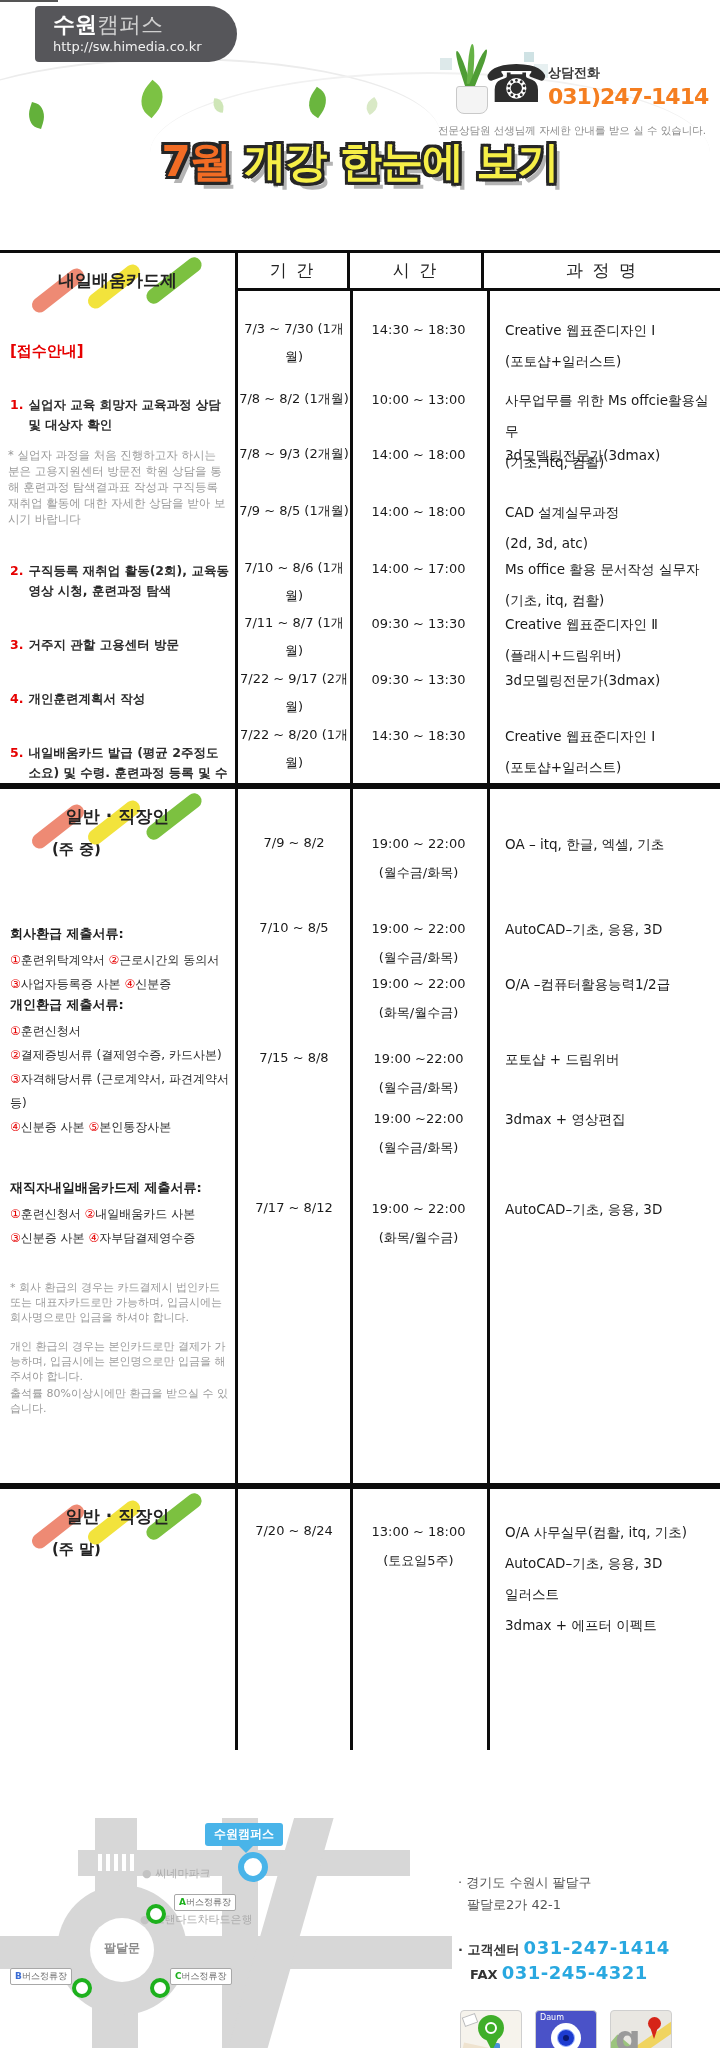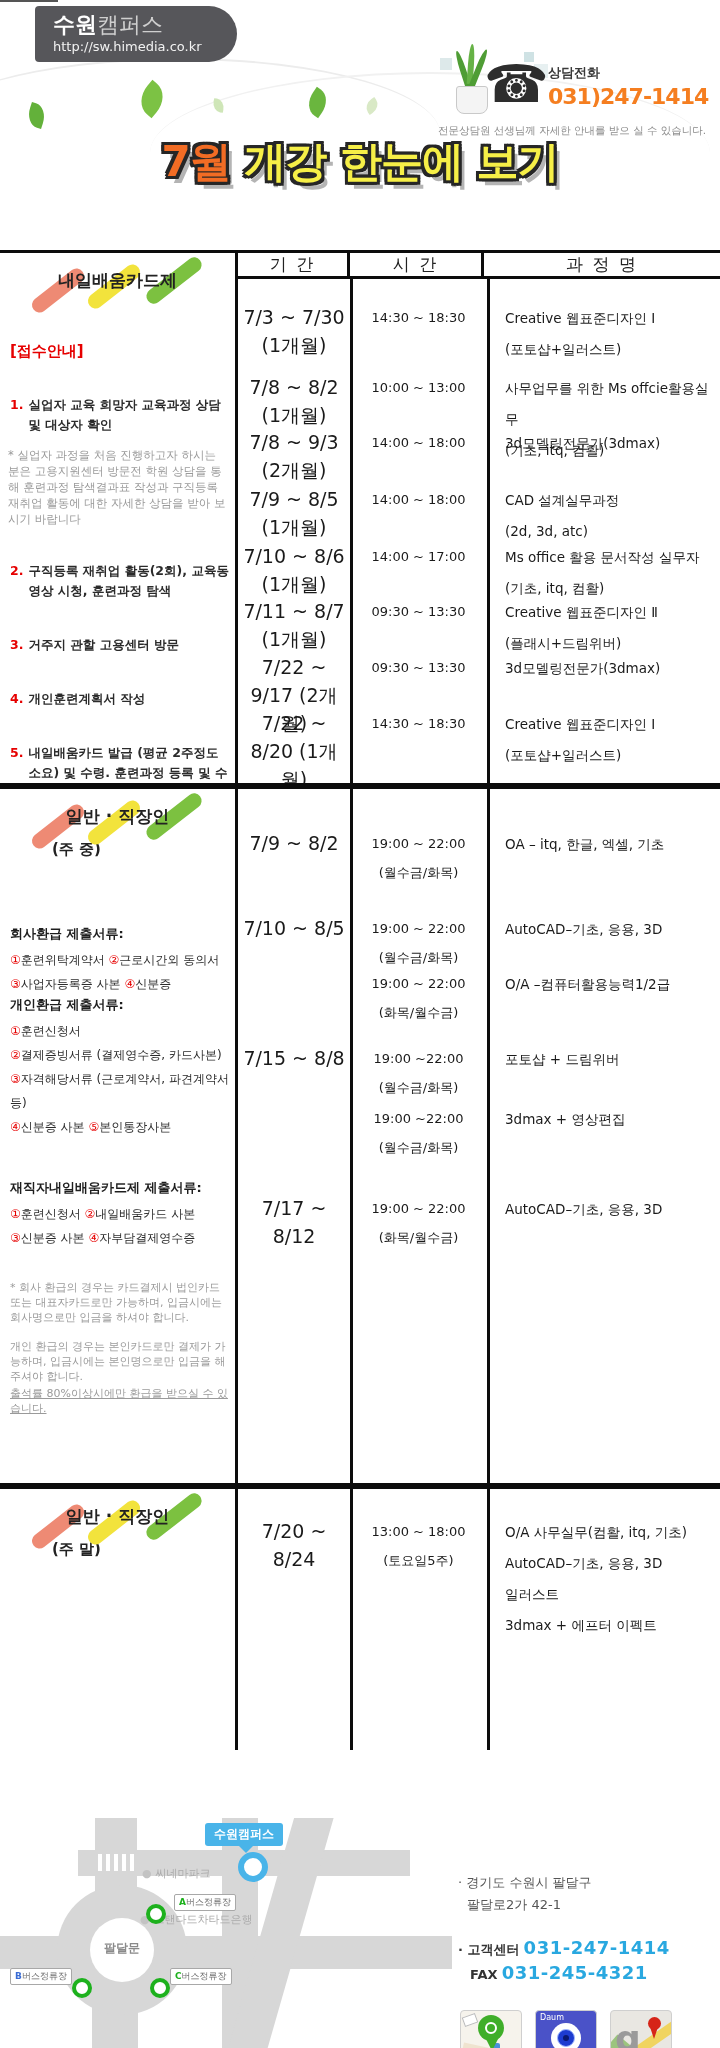--- a/index.html
+++ b/index.html
@@ -58,21 +58,21 @@
   .th{display:flex;align-items:center;justify-content:center;font-size:17px;color:#222;letter-spacing:2px;}
   .th-p{width:112px;border-right:3px solid #0c0c0c;box-sizing:border-box;}
   .th-t{width:134px;border-right:3px solid #0c0c0c;box-sizing:border-box;}
   .th-c{flex:1;}
   .rows{flex:1;position:relative;display:flex;flex-direction:column;box-sizing:border-box;}
   .vline{position:absolute;top:0;bottom:0;width:3px;background:#0c0c0c;}
   .vl1{left:112px;}
   .vl2{left:249px;}
   .r{display:flex;box-sizing:border-box;}
   .c{box-sizing:border-box;}
-  .cp{width:112px;text-align:center;font-size:19px;line-height:28px;}
+  .cp{width:112px;text-align:center;font-size:13px;line-height:28px;}
   .ct{width:137px;text-align:center;font-size:13px;line-height:29px;}
   .cc{flex:1;padding-left:18px;font-size:13.5px;line-height:31px;}
   .s1rows{padding-top:24px;}
   .s1rows .r0{height:70px}.s1rows .r1{height:55px}.s1rows .r2{height:57px}.s1rows .r3{height:57px}
   .s1rows .r4{height:55px}.s1rows .r5{height:56px}.s1rows .r6{height:56px}.s1rows .r7{flex:1}
   .s2rows{padding-top:40px;}
   .s2rows .r0{height:85px}.s2rows .r1{height:55px}.s2rows .r2{height:75px}
   .s2rows .r3{height:60px}.s2rows .r4{height:90px}.s2rows .r5{flex:1}
   .s3rows{padding-top:28px;}
   
@@ -331,21 +331,21 @@
           <div class="doc-l"><span class="cnum">③</span>자격해당서류 (근로계약서, 파견계약서 등)</div>
           <div class="doc-l"><span class="cnum">④</span>신분증 사본 <span class="cnum">⑤</span>본인통장사본</div>
         </div>
         <div class="doc d2">
           <div class="doc-h">재직자내일배움카드제 제출서류:</div>
           <div class="doc-l"><span class="cnum">①</span>훈련신청서 <span class="cnum">②</span>내일배움카드 사본</div>
           <div class="doc-l"><span class="cnum">③</span>신분증 사본 <span class="cnum">④</span>자부담결제영수증</div>
         </div>
         <div class="gray-note gn2">* 회사 환급의 경우는 카드결제시 법인카드 또는 대표자카드로만 가능하며, 입금시에는  회사명으로만 입금을 하셔야 합니다.</div>
         <div class="gray-note gn3">개인 환급의 경우는 본인카드로만 결제가 가능하며, 입금시에는  본인명으로만 입금을 해주셔야 합니다.</div>
-        <div class="gray-note gn3" style="margin-top:2px;text-decoration:underline;">출석률 80%이상시에만 환급을 받으실 수 있습니다.</div>
+        <div class="gray-note gn3" style="margin-top:2px;">출석률 80%이상시에만 환급을 받으실 수 있습니다.</div>
       </div>
       <div class="right-part">
         <div class="rows s2rows">
           <div class="vline vl1"></div>
           <div class="vline vl2"></div>
           <div class="r r0">
             <div class="c cp">7/9 ~ 8/2</div>
             <div class="c ct">
                 <div>19:00 ~ 22:00</div>
                 <div>(월수금/화목)</div>

